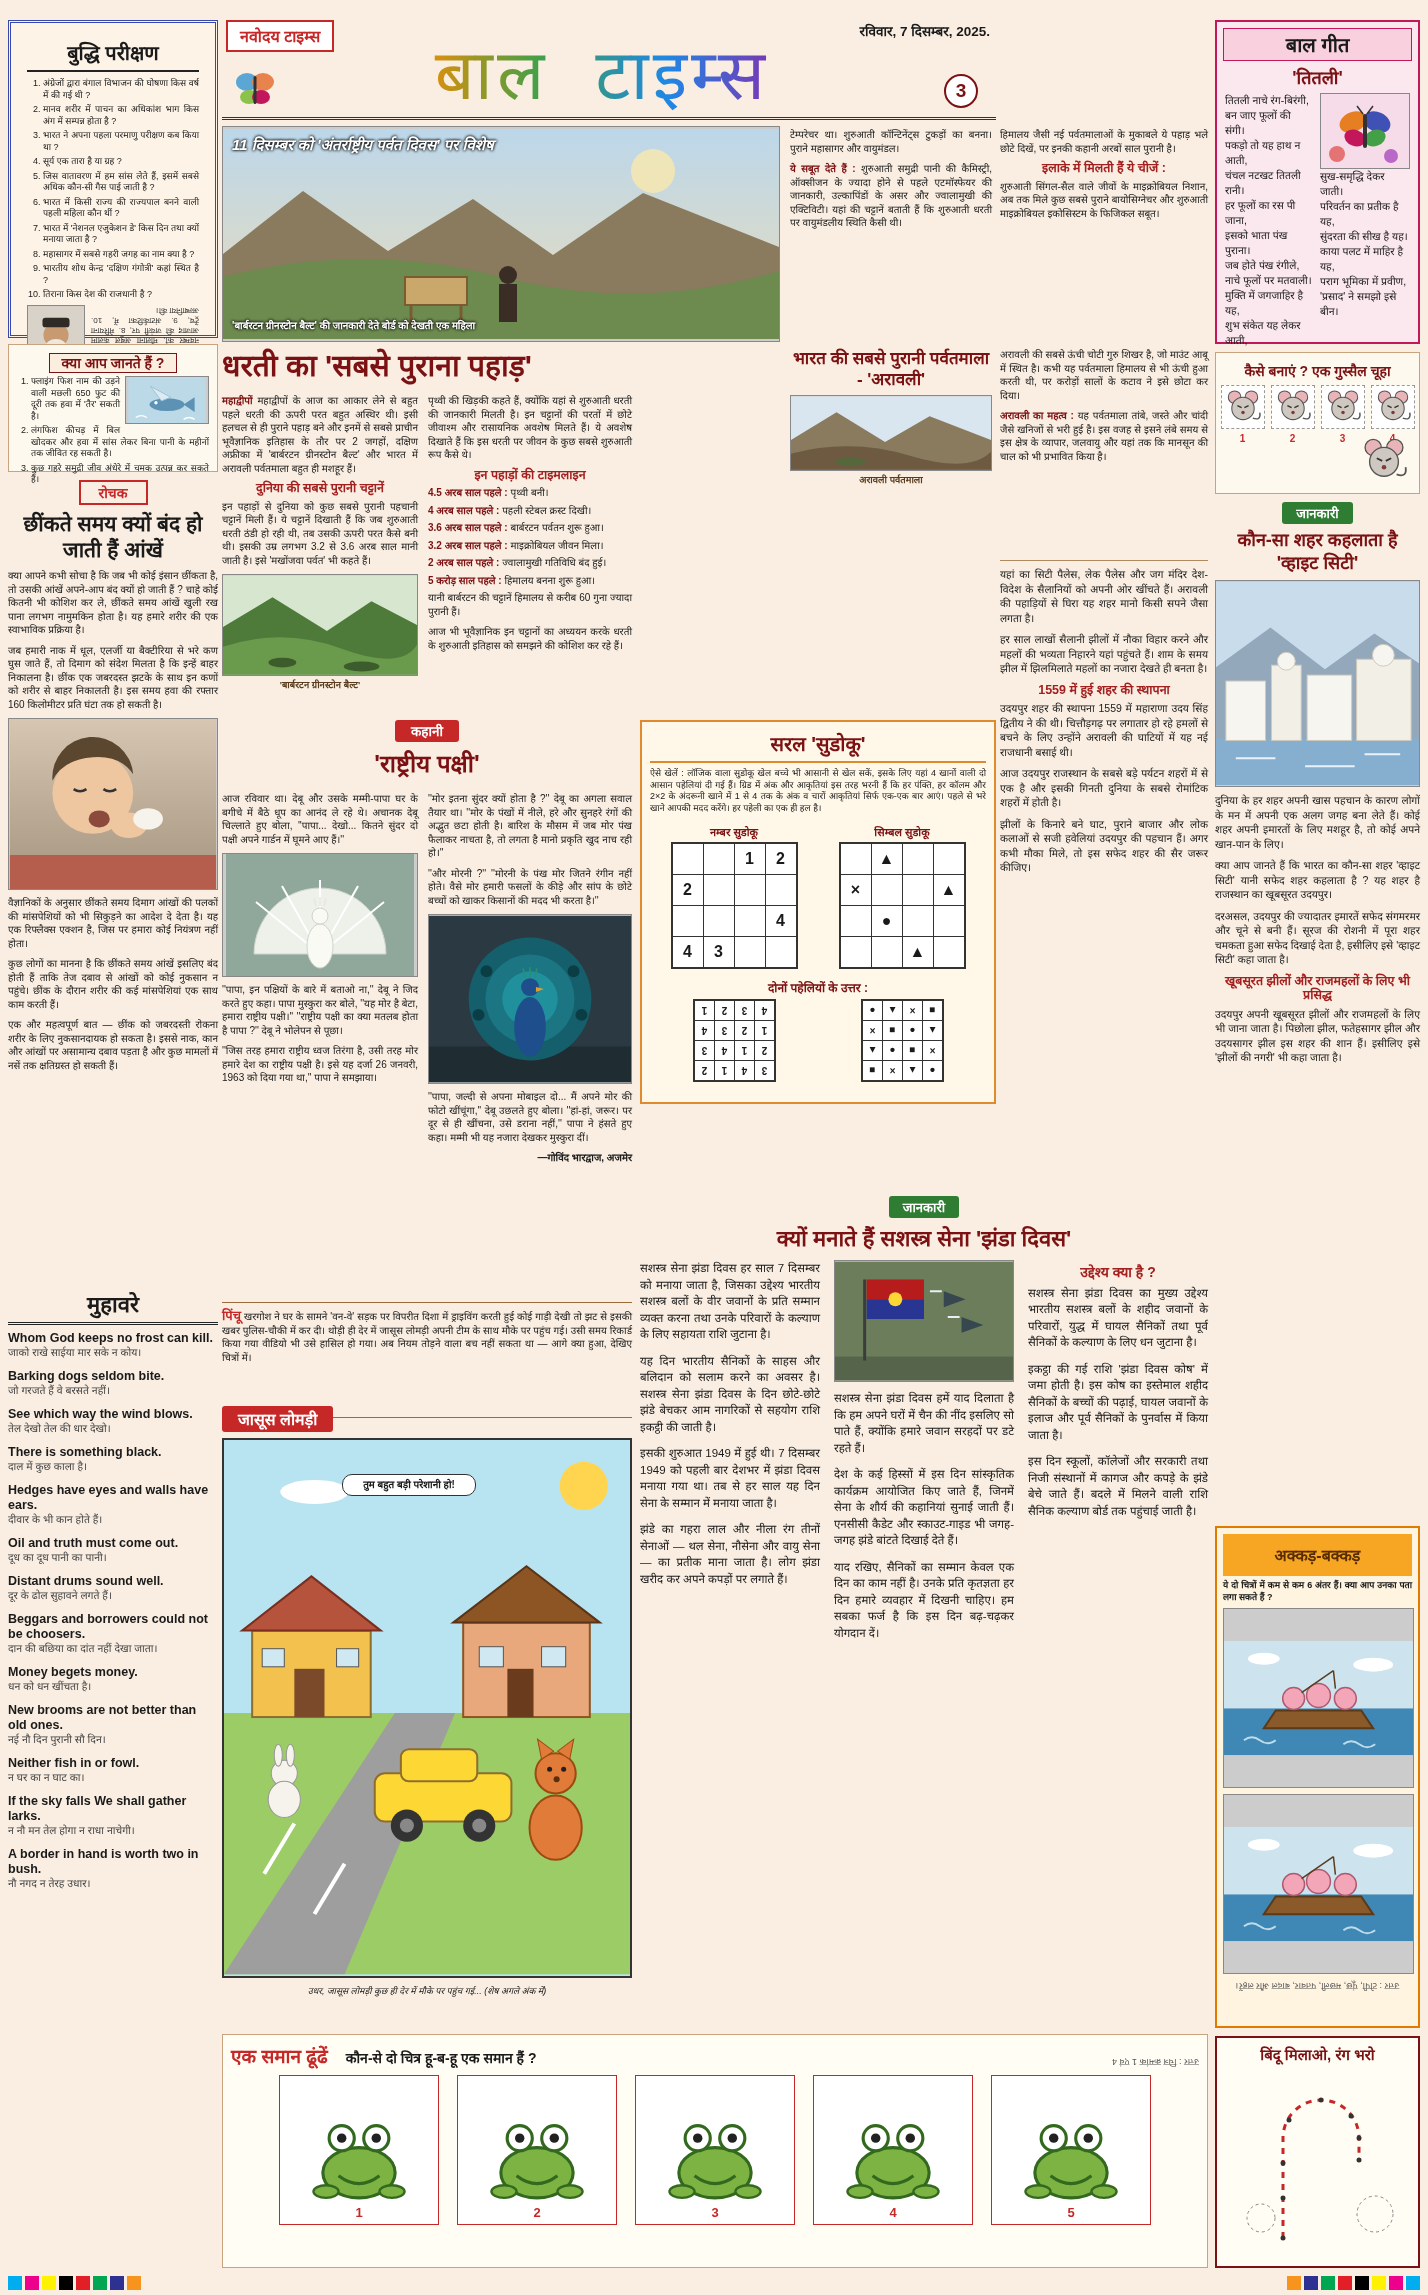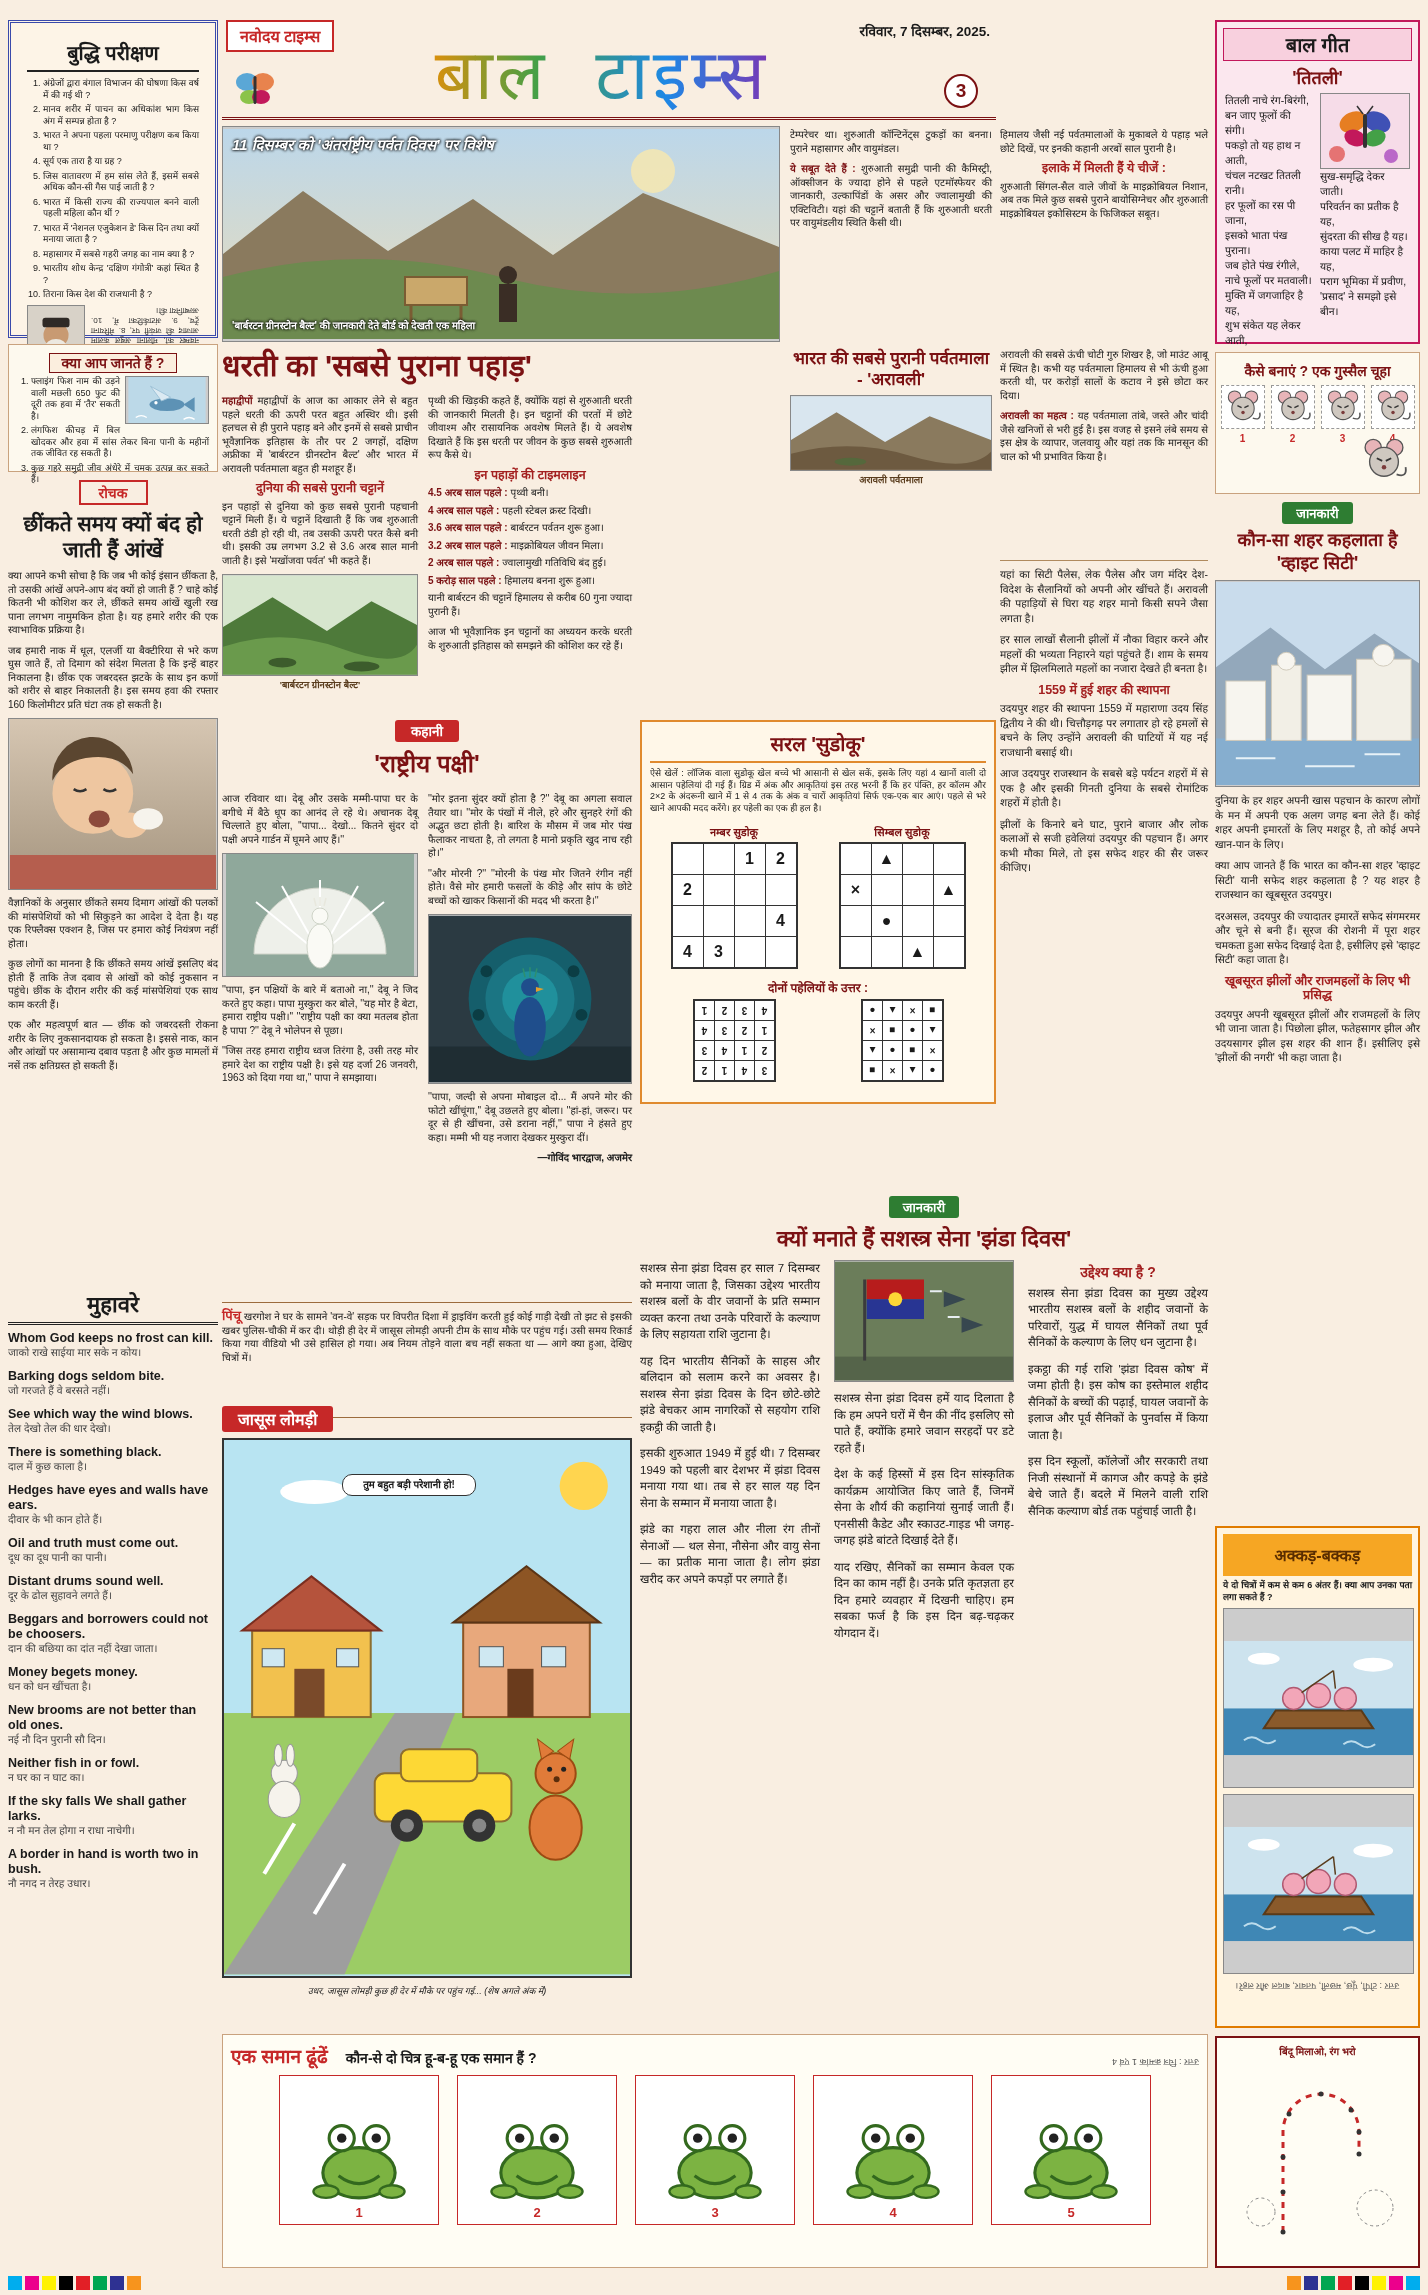--- a/index.html
+++ b/index.html
@@ -746,21 +746,21 @@
         <use href="#boatscene"></use>
       </svg>
     <div style="height:6px"></div>
     <svg class="imgbox" width="189" height="178" viewBox="0 0 190 115">
         <use href="#boatscene"></use>
       </svg>
     <div class="flip t9 ctr" style="margin-top:5px;color:#555">उत्तर : टोपी, पूंछ, मछली, पतवार, बादल और लहरें।</div>
   </section>
 
   <section class="abs dotsbox" style="left:1215px;top:2036px;width:205px;height:232px">
-    <div class="ctr bold maroon" style="font-size:10px;margin-bottom:4px">बिंदू मिलाओ, रंग भरो</div>
+    <div class="ctr bold maroon" style="font-size:15px;margin-bottom:4px">बिंदू मिलाओ, रंग भरो</div>
     <svg width="189" height="186" viewBox="0 0 189 186">
       <rect width="189" height="186" fill="#fffdf4"></rect>
       <path d="M60,170 V70 a38,38 0 0 1 76,0 v22" fill="none" stroke="#c62828" stroke-width="3" stroke-dasharray="6,6"></path>
       <g fill="#333">
         <circle cx="60" cy="170" r="2.5"></circle>
           <circle cx="60" cy="130" r="2.5"></circle>
           <circle cx="60" cy="95" r="2.5"></circle>
         <circle cx="66" cy="52" r="2.5"></circle>
           <circle cx="98" cy="32" r="2.5"></circle>
           <circle cx="128" cy="48" r="2.5"></circle>

